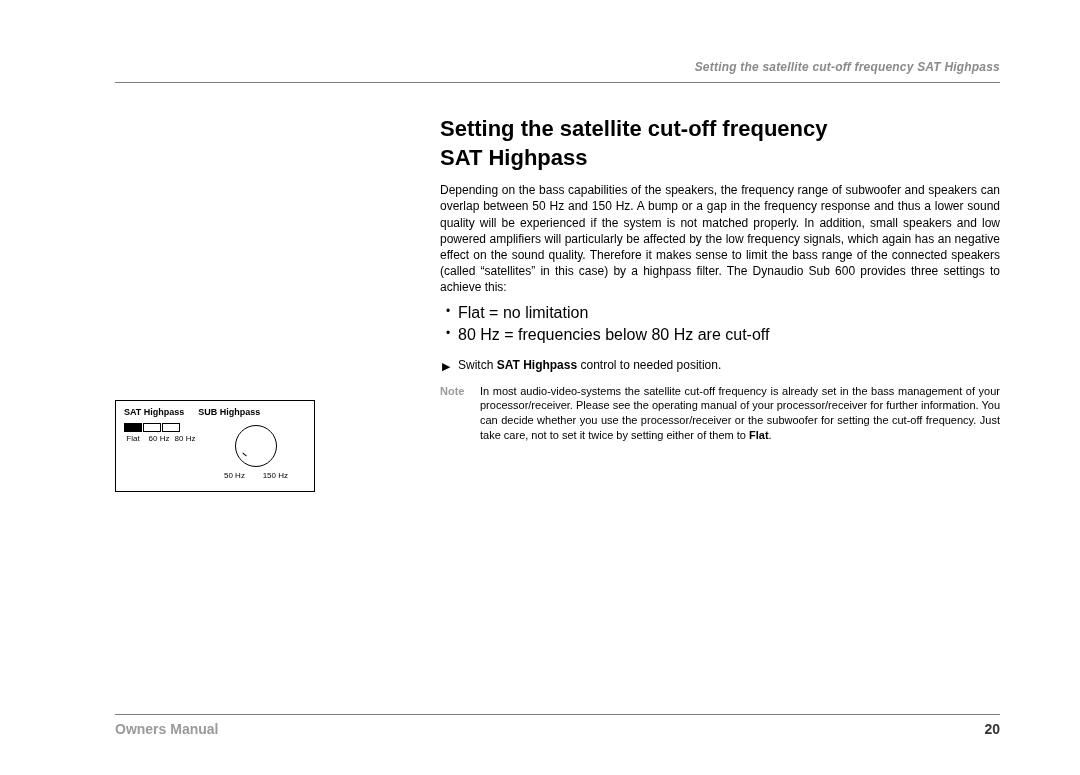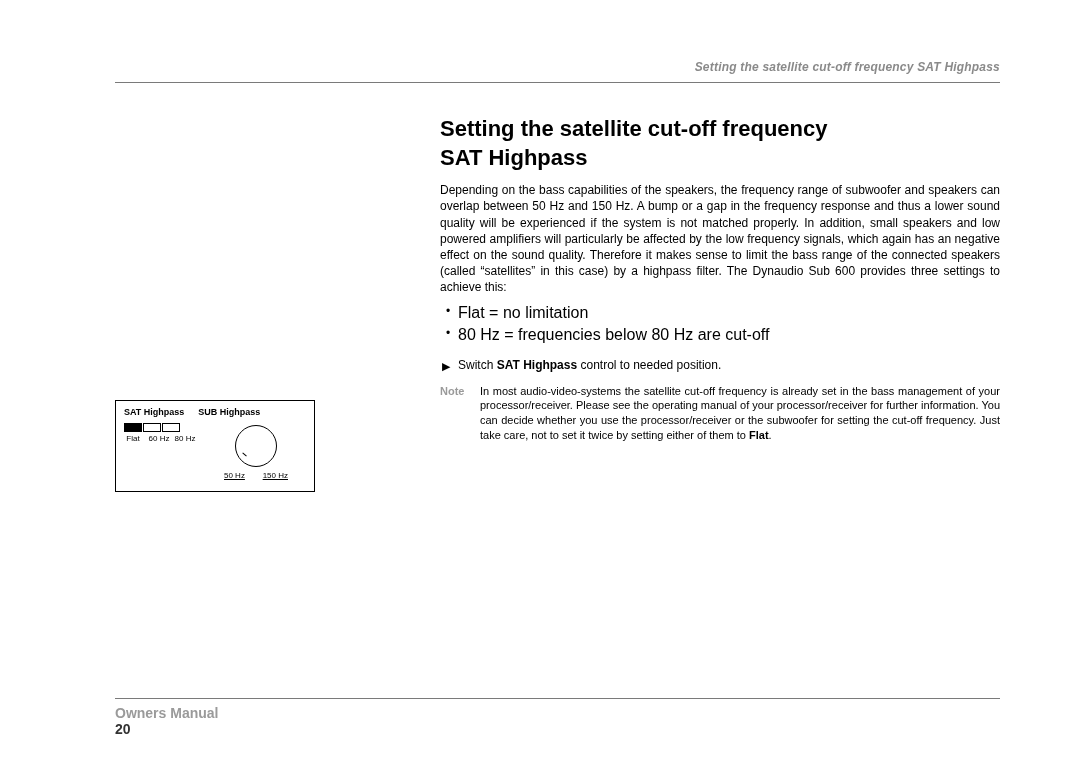--- a/index.html
+++ b/index.html
@@ -110,21 +110,20 @@
     left: 115px;
     right: 80px;
     bottom: 38px;
     border-top: 1px solid #7a7a7a;
     padding-top: 6px;
     display: flex;
     justify-content: space-between;
     font-size: 14px;
     font-weight: bold;
     color: #9a9a9a;
-    flex-direction: column;
   }
   .footer .pg { color: #333; font-weight: bold; }
 
   
   .panel {
     position: absolute;
     top: 285px;
     left: 0;
     width: 200px;
     height: 92px;
@@ -180,21 +179,20 @@
     background:#000;
     transform: rotate(40deg);
   }
   .knob-lbls{
     display:flex;
     justify-content:space-between;
     font-size:8px;
     margin-top:4px;
     width:64px;
     margin-left:-2px;
-    text-decoration:underline;
   }
 </style>
 </head>
 <body>
 
 <div class="page">
 
   <div class="topbar">
     <div class="toptitle">Setting the satellite cut-off frequency SAT Highpass</div>
   </div>

